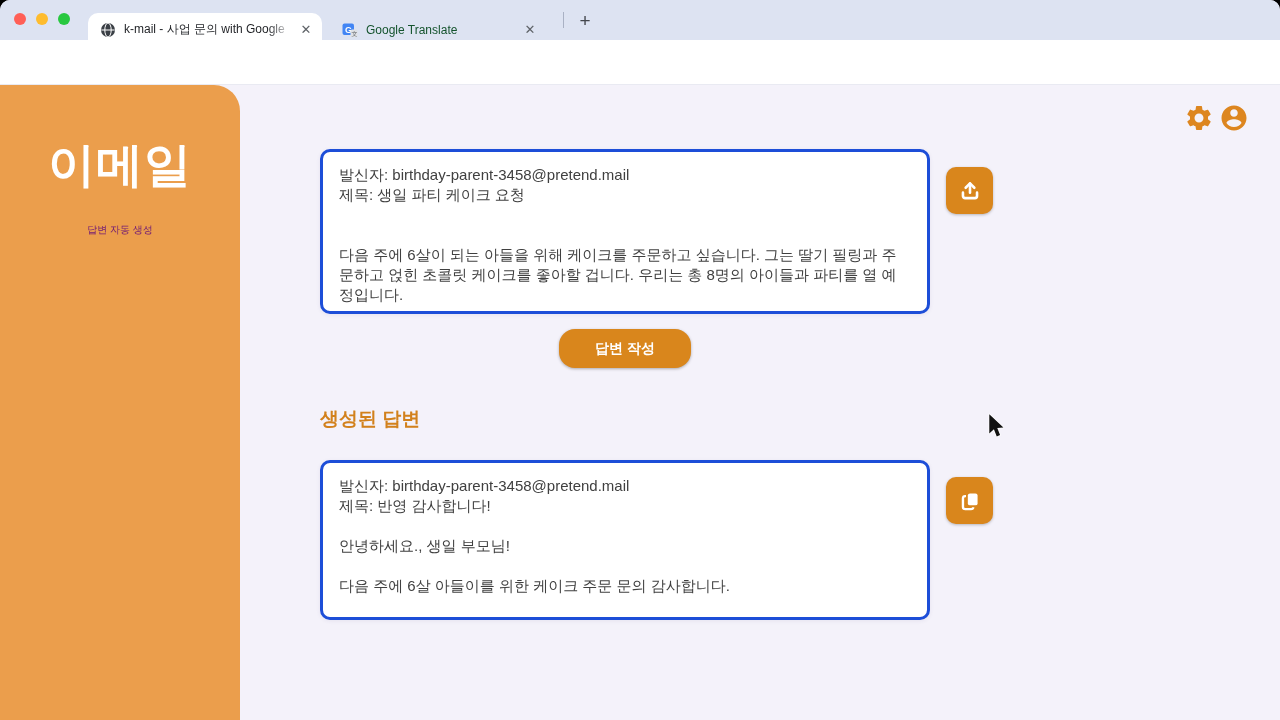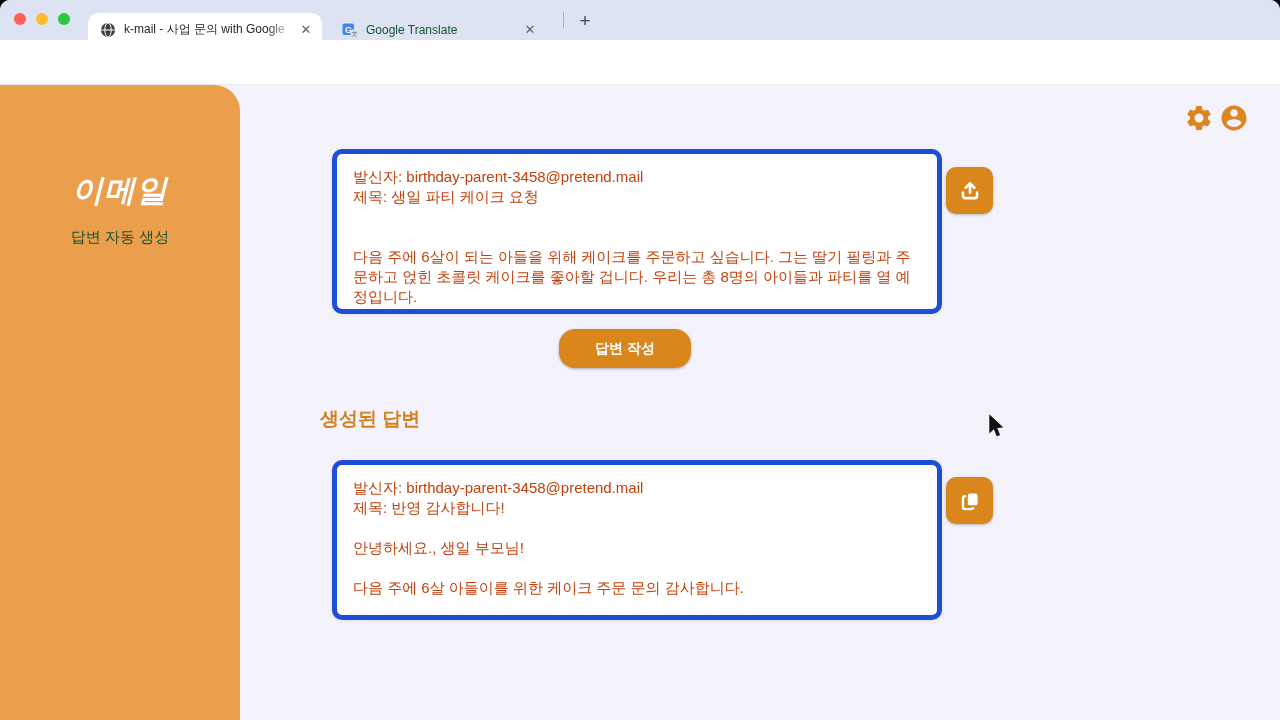--- a/index.html
+++ b/index.html
@@ -32,30 +32,30 @@
   .star-btn { position:absolute; right:9px; top:6px; width:20px; height:20px; }
   .ext-btn { position:absolute; left:1158px; top:51px; width:22px; height:22px; }
   .avatar { position:absolute; left:1208px; top:49px; width:27px; height:27px; border-radius:50%;
             background:radial-gradient(circle at 50% 38%, #c9a285 0 32%, #8d99a8 33% 70%, #aebdd0 71%); border:1px solid #d6dae4; }
   .avatar::after { content:""; position:absolute; right:-2px; bottom:-1px; width:9px; height:9px; border-radius:50%; background:#ffd24a; border:1.5px solid #fff; }
   .menu-btn { position:absolute; left:1250px; top:51px; width:20px; height:22px; }
 
   
   .content { position:absolute; left:0; top:85px; width:1280px; height:635px; background:#f4f2fa; }
   .sidebar { position:absolute; left:0; top:0; width:240px; height:635px; background:#eb9e4c; border-top-right-radius:26px; text-align:center; }
-  .sidebar-title { margin-top:85px; font-size:31px; font-weight:bold; color:#ffffff; letter-spacing:1px;font-style:italic; }
-  .sidebar-subtitle { margin-top:16px; font-size:15px; color:#14532d; }
+  .sidebar-title { margin-top:49px; font-size:47px; font-weight:bold; color:#ffffff; letter-spacing:1px; }
+  .sidebar-subtitle { margin-top:26px; font-size:10px; color:#701a75; }
 
   .header-iconbtn { position:absolute; top:18px; width:30px; height:30px; }
   .gear-pos { left:1184px; }
   .account-pos { left:1219px; }
 
-  .card { position:absolute; left:332px; width:610px; background:#ffffff; border:5px solid #1d4ed8;
+  .card { position:absolute; left:320px; width:610px; background:#ffffff; border:3px solid #1d4ed8;
           border-radius:10px; padding:13px 16px; box-shadow:0 1px 4px rgba(60,50,110,.08);
-          font-size:15px; color:#c2410c; overflow:hidden; }
+          font-size:15px; color:#404040; overflow:hidden; }
   .card-incoming { top:64px; height:165px; }
   .card-reply { top:375px; height:160px; }
   .email-line { min-height:20px; line-height:20px; white-space:pre-wrap; }
 
   .iconbtn { position:absolute; left:946px; width:47px; height:47px; border-radius:10px; background:#d9861c;
              display:flex; align-items:center; justify-content:center; box-shadow:0 1px 3px rgba(0,0,0,.25); cursor:pointer; }
   .upload-pos { top:82px; }
   .copy-pos { top:392px; }
 
   .compose-btn { position:absolute; left:559px; top:244px; width:132px; height:39px; border:none; border-radius:16px;

